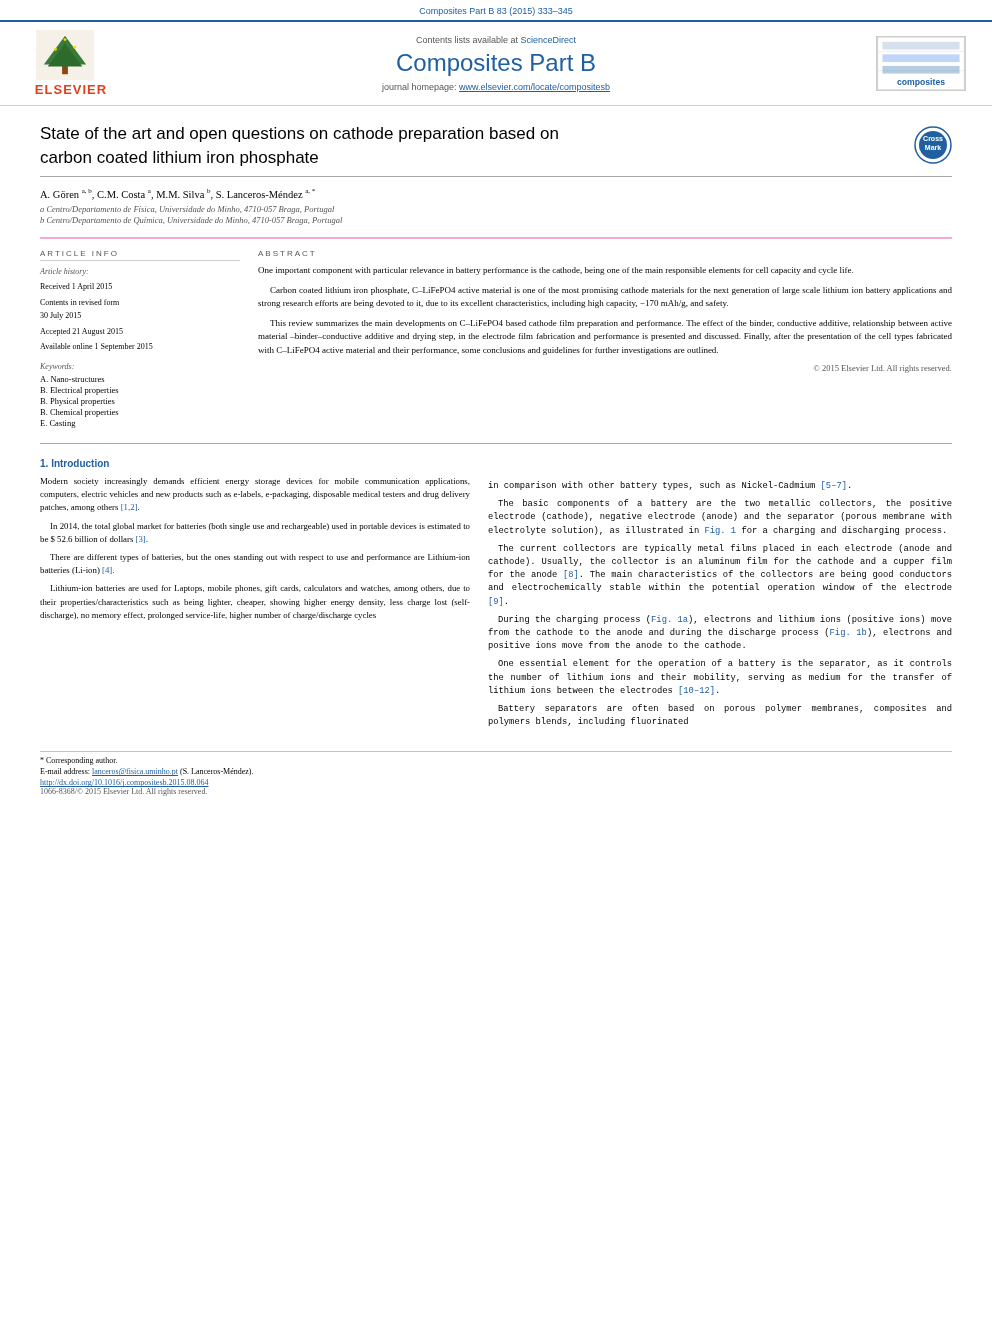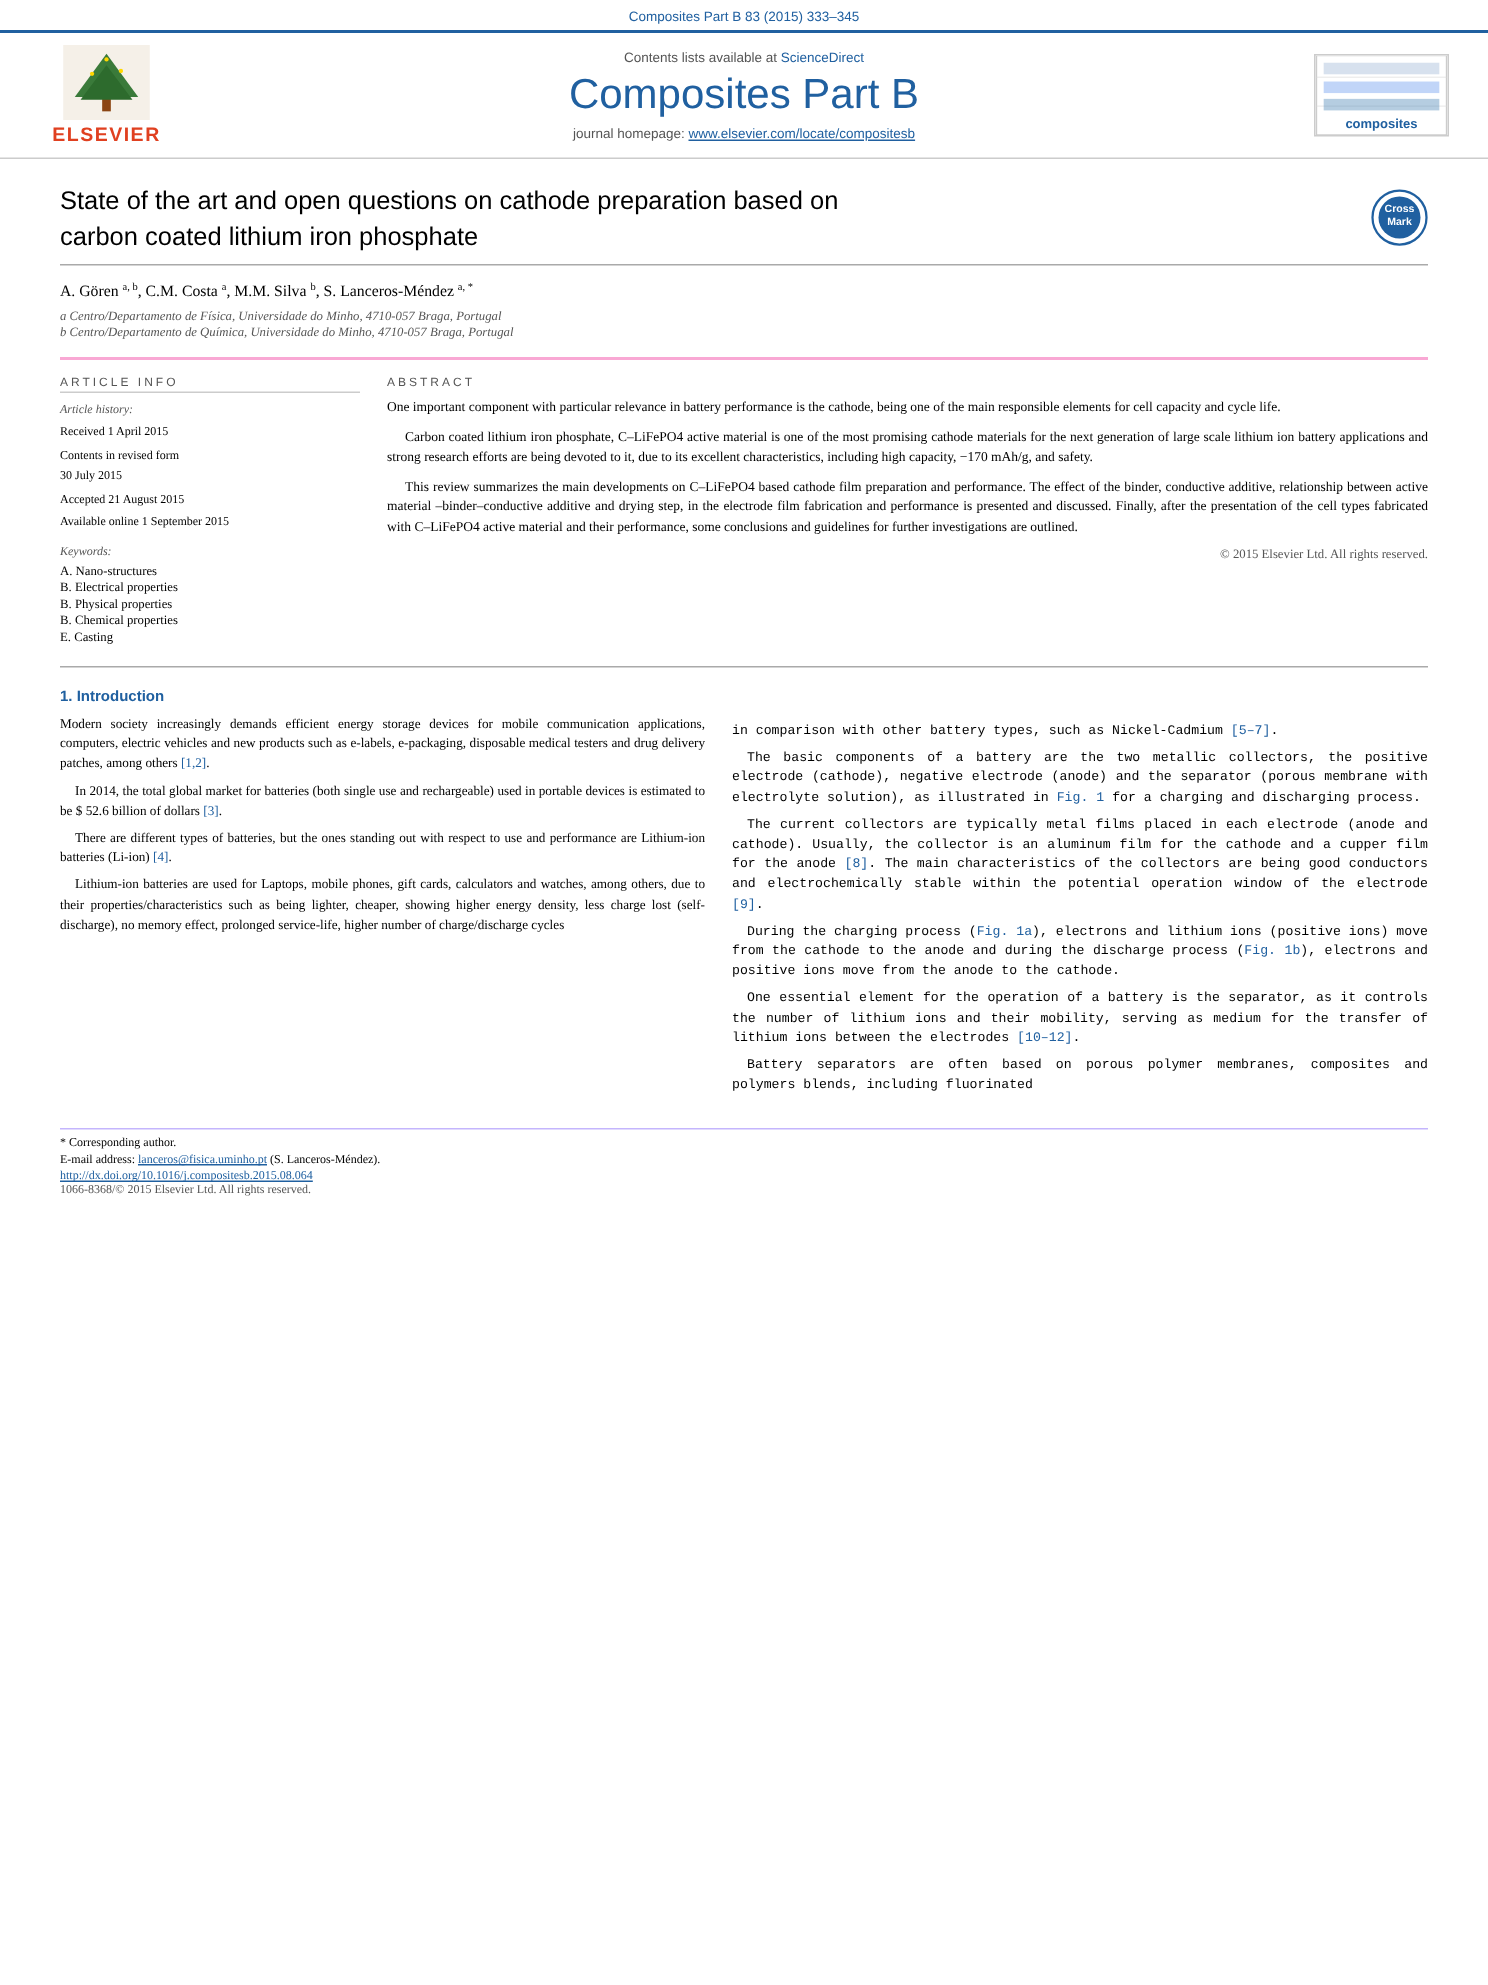--- a/index.html
+++ b/index.html
@@ -27,21 +27,21 @@
     }
     .header-left {
       width: 110px;
       display: flex;
       align-items: center;
       justify-content: center;
     }
     .elsevier-logo {
       display: flex;
       flex-direction: column;
-      align-items: center;
+      align-items: flex-start;
     }
     .elsevier-tree {
       width: 60px;
       height: 50px;
     }
     .elsevier-text {
       color: #e04020;
       font-size: 13px;
       font-weight: bold;
       font-family: Arial, sans-serif;
@@ -56,21 +56,21 @@
       font-size: 9px;
       font-family: Arial, sans-serif;
       color: #555;
       margin-bottom: 4px;
     }
     .sciencedirect-link {
       color: #2060a0;
       text-decoration: none;
     }
     .journal-title {
-      font-size: 28px;
+      font-size: 24px;
       font-family: Arial, sans-serif;
       color: #2060a0;
       font-weight: normal;
       margin-bottom: 5px;
     }
     .homepage-line {
       font-size: 9px;
       font-family: Arial, sans-serif;
       color: #555;
     }

